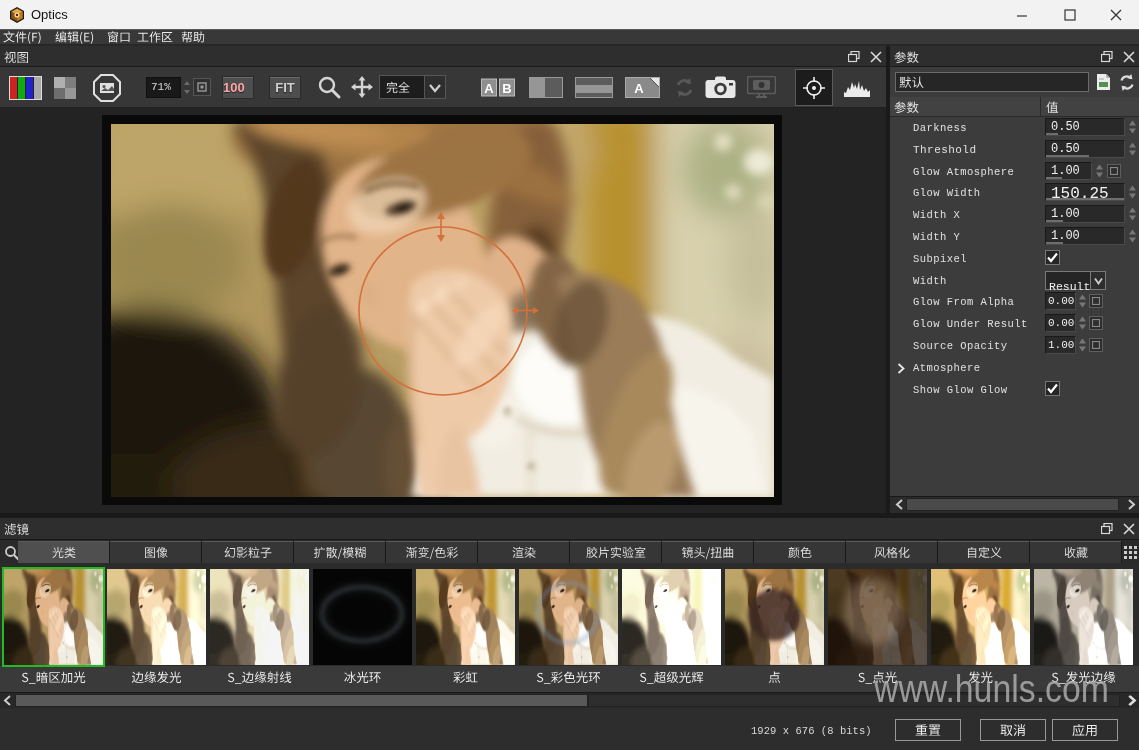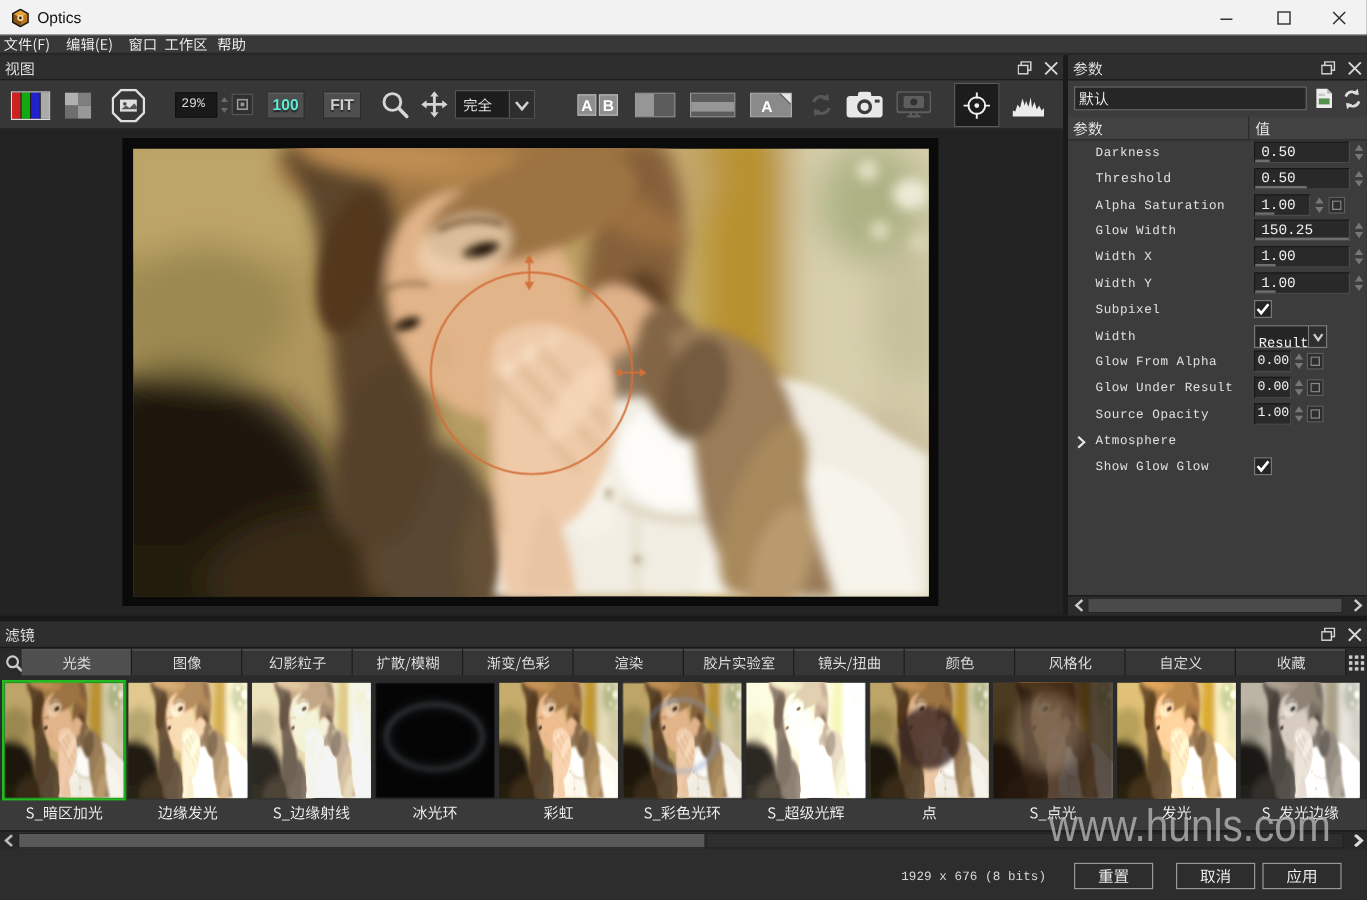--- a/index.html
+++ b/index.html
@@ -242,31 +242,31 @@
       <rect x="11" width="11" height="11" fill="#7e7e7e"></rect>
       <rect y="11" width="11" height="11" fill="#6e6e6e"></rect>
       <rect x="11" y="11" width="11" height="11" fill="#989898"></rect>
     </svg>
     <svg class="abs" style="left:93px;top:74px" width="28" height="28" viewBox="0 0 28 28">
       <path d="M8 1 H20 L27 8 V20 L20 27 H8 L1 20 V8 Z" fill="none" stroke="#e0e0e0" stroke-width="2"></path>
       <rect x="7" y="9" width="14" height="10" fill="#e0e0e0"></rect>
       <circle cx="11" cy="12.5" r="1.6" fill="#555"></circle>
       <path d="M8 17 l4-3 3 2 4-4 2 3 v2 h-13z" fill="#555"></path>
     </svg>
-    <div class="abs mono" style="left:146px;top:77px;width:35px;height:21px;background:#191919;border:1px solid #101010;color:#d8d8d8;font-size:11px;line-height:19px;padding-left:4px">29%</div>
+    <div class="abs mono" style="left:146px;top:77px;width:35px;height:21px;background:#191919;border:1px solid #101010;color:#d8d8d8;font-size:11px;line-height:19px;padding-left:4px">71%</div>
     <svg class="abs" style="left:182px;top:77px" width="10" height="21" viewBox="0 0 10 21">
       <path d="M2 8 L5 4 L8 8 Z" fill="#6a6a6a"></path>
       <path d="M2 13 L5 17 L8 13 Z" fill="#6a6a6a"></path>
     </svg>
     <div class="abs" style="left:193px;top:78px;width:18px;height:18px;background:#303030;border:1px solid #555"></div>
     <svg class="abs" style="left:197px;top:82px" width="10" height="10" viewBox="0 0 10 10">
       <rect x="1" y="1" width="8" height="8" fill="none" stroke="#999" stroke-width="1.4"></rect>
       <rect x="3.5" y="3.5" width="3" height="3" fill="#999"></rect>
     </svg>
-    <div class="abs" style="left:222px;top:76px;width:32px;height:23px;background:#4e4e4e;border:1px solid #2a2a2a;box-shadow:inset 0 1px 0 #6a6a6a;color:#5eead4;font-size:13px;font-weight:bold;text-align:center;line-height:22px;text-shadow:0 1px 1px #222">100</div>
+    <div class="abs" style="left:222px;top:76px;width:32px;height:23px;background:#4e4e4e;border:1px solid #2a2a2a;box-shadow:inset 0 1px 0 #6a6a6a;color:#fca5a5;font-size:13px;font-weight:bold;line-height:22px;text-shadow:0 1px 1px #222">100</div>
     <div class="abs" style="left:269px;top:76px;width:32px;height:23px;background:#4e4e4e;border:1px solid #2a2a2a;box-shadow:inset 0 1px 0 #6a6a6a;color:#cfcfcf;font-size:13px;font-weight:bold;text-align:center;line-height:22px;text-shadow:0 1px 1px #222">FIT</div>
     <svg class="abs" style="left:316px;top:74px" width="26" height="26" viewBox="0 0 26 26">
       <circle cx="11" cy="11" r="7" fill="none" stroke="#d5d5d5" stroke-width="2.4"></circle>
       <path d="M16.5 16.5 L23 23" stroke="#d5d5d5" stroke-width="3" stroke-linecap="round"></path>
     </svg>
     <svg class="abs" style="left:350px;top:75px" width="24" height="24" viewBox="0 0 24 24">
       <path d="M12 1 L15.5 5.5 H8.5 Z M12 23 L8.5 18.5 H15.5 Z M1 12 L5.5 8.5 V15.5 Z M23 12 L18.5 15.5 V8.5 Z" fill="#d5d5d5"></path>
       <path d="M12 5 V19 M5 12 H19" stroke="#d5d5d5" stroke-width="2.4"></path>
     </svg>
     <div class="abs" style="left:379px;top:75px;width:67px;height:24px;background:#1d1d1d;border:1px solid #555"></div>
@@ -366,36 +366,36 @@
       <path d="M2 10.4 L5.5 15.5 L9 10.4 Z" fill="#777"></path>
     </svg>
     <div class="abs mono" style="left:913px;top:144px;font-size:11px;letter-spacing:0.45px;color:#e0e0e0">Threshold</div>
     <div class="abs" style="left:1045px;top:140px;width:80px;height:18px;background:#292929;border-top:1px solid #191919;border-left:1px solid #191919;border-right:1px solid #4a4a4a;border-bottom:1px solid #4a4a4a"></div>
     <div class="abs" style="left:1046px;top:155px;width:43px;height:2px;background:#6e6e6e"></div>
     <div class="abs mono" style="left:1051px;top:142px;font-size:12px;color:#f0f0f0">0.50</div>
     <svg class="abs" style="left:1127px;top:140px" width="11" height="18" viewBox="0 0 11 18">
       <path d="M2 7.6 L5.5 2.5 L9 7.6 Z" fill="#777"></path>
       <path d="M2 10.4 L5.5 15.5 L9 10.4 Z" fill="#777"></path>
     </svg>
-    <div class="abs mono" style="left:913px;top:166px;font-size:10.5px;letter-spacing:0.45px;color:#e0e0e0">Alpha Saturation</div>
+    <div class="abs mono" style="left:913px;top:166px;font-size:10.5px;letter-spacing:0.45px;color:#e0e0e0">Glow Atmosphere</div>
     <div class="abs" style="left:1045px;top:162px;width:47px;height:18px;background:#292929;border-top:1px solid #191919;border-left:1px solid #191919;border-right:1px solid #4a4a4a;border-bottom:1px solid #4a4a4a"></div>
     <div class="abs" style="left:1046px;top:177px;width:16px;height:2px;background:#6e6e6e"></div>
     <div class="abs mono" style="left:1051px;top:164px;font-size:12px;color:#f0f0f0">1.00</div>
     <svg class="abs" style="left:1094px;top:162px" width="11" height="18" viewBox="0 0 11 18">
       <path d="M2 7.6 L5.5 2.5 L9 7.6 Z" fill="#777"></path>
       <path d="M2 10.4 L5.5 15.5 L9 10.4 Z" fill="#777"></path>
     </svg>
     <div class="abs" style="left:1107px;top:164px;width:14px;height:14px;background:#2e2e2e;border:1px solid #5e5e5e"></div>
     <svg class="abs" style="left:1110px;top:167px" width="8" height="8" viewBox="0 0 8 8">
       <rect x="0.5" y="0.5" width="7" height="7" fill="none" stroke="#888" stroke-width="1.2"></rect>
     </svg>
     <div class="abs mono" style="left:913px;top:187px;font-size:10.5px;letter-spacing:0.45px;color:#e0e0e0">Glow Width</div>
     <div class="abs" style="left:1045px;top:183px;width:80px;height:18px;background:#292929;border-top:1px solid #191919;border-left:1px solid #191919;border-right:1px solid #4a4a4a;border-bottom:1px solid #4a4a4a"></div>
     <div class="abs" style="left:1046px;top:198px;width:78px;height:2px;background:#6e6e6e"></div>
-    <div class="abs mono" style="left:1051px;top:185px;font-size:12px;color:#f0f0f0">150.25</div>
+    <div class="abs mono" style="left:1051px;top:185px;font-size:16px;color:#f0f0f0">150.25</div>
     <svg class="abs" style="left:1127px;top:183px" width="11" height="18" viewBox="0 0 11 18">
       <path d="M2 7.6 L5.5 2.5 L9 7.6 Z" fill="#777"></path>
       <path d="M2 10.4 L5.5 15.5 L9 10.4 Z" fill="#777"></path>
     </svg>
     <div class="abs mono" style="left:913px;top:209px;font-size:10.5px;letter-spacing:0.45px;color:#e0e0e0">Width X</div>
     <div class="abs" style="left:1045px;top:205px;width:80px;height:18px;background:#292929;border-top:1px solid #191919;border-left:1px solid #191919;border-right:1px solid #4a4a4a;border-bottom:1px solid #4a4a4a"></div>
     <div class="abs" style="left:1046px;top:220px;width:17px;height:2px;background:#6e6e6e"></div>
     <div class="abs mono" style="left:1051px;top:207px;font-size:12px;color:#f0f0f0">1.00</div>
     <svg class="abs" style="left:1127px;top:205px" width="11" height="18" viewBox="0 0 11 18">
       <path d="M2 7.6 L5.5 2.5 L9 7.6 Z" fill="#777"></path>

